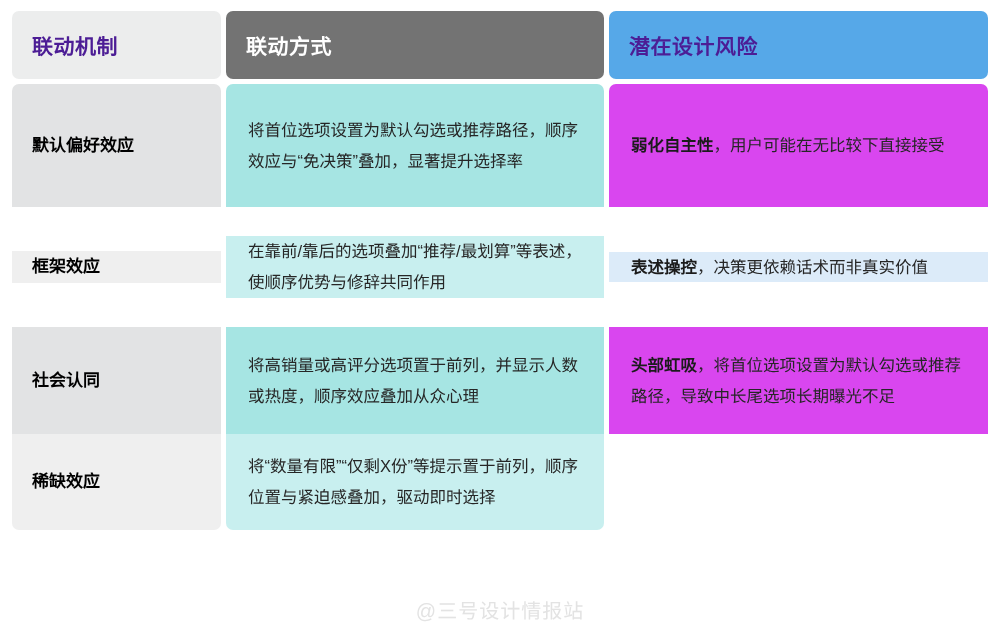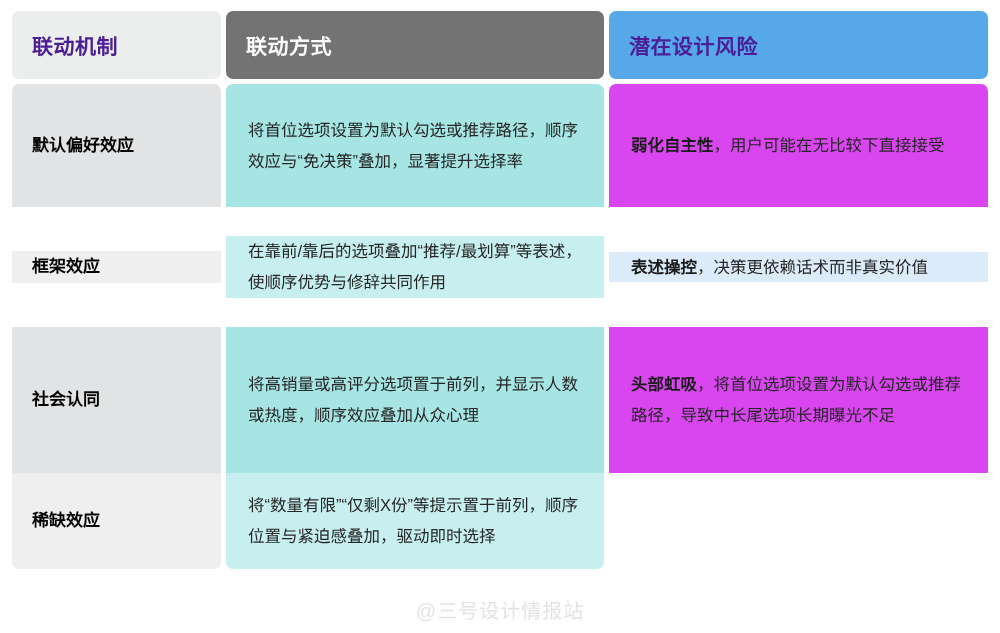--- a/index.html
+++ b/index.html
@@ -150,21 +150,21 @@
       <div class="row shade-b" style="height:120px;align-items:center;">
         <div class="cell cell-label c1">框架效应</div>
         <div class="cell cell-body c2">在靠前/靠后的选项叠加“推荐/最划算”等表述，使顺序优势与修辞共同作用</div>
         <div class="cell cell-body c3">
           <span>
             <b class="lead">表述操控</b><span>，决策更依赖话术而非真实价值</span>
           </span>
         </div>
       </div>
 
-      <div class="row shade-a" style="height:146px;">
+      <div class="row shade-a" style="height:107px;">
         <div class="cell cell-label c1">社会认同</div>
         <div class="cell cell-body c2">将高销量或高评分选项置于前列，并显示人数或热度，顺序效应叠加从众心理</div>
         <div class="cell cell-body c3">
           <span>
             <b class="lead">头部虹吸</b><span>，将首位选项设置为默认勾选或推荐路径，导致中长尾选项长期曝光不足</span>
           </span>
         </div>
       </div>
 
       <div class="row row-last shade-b" style="height:96px;">

